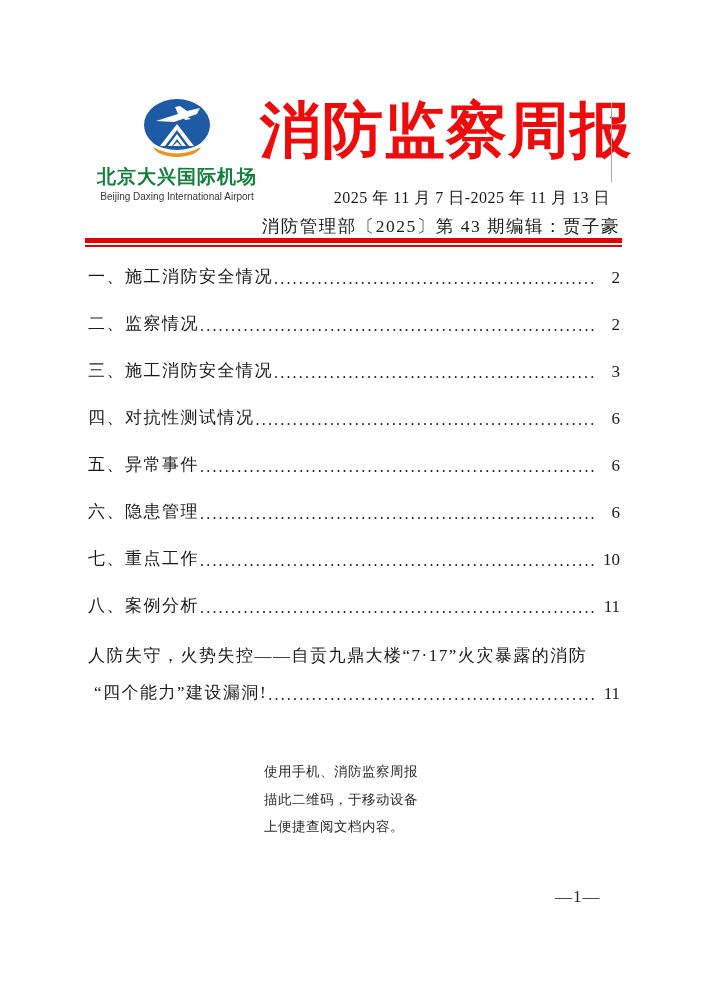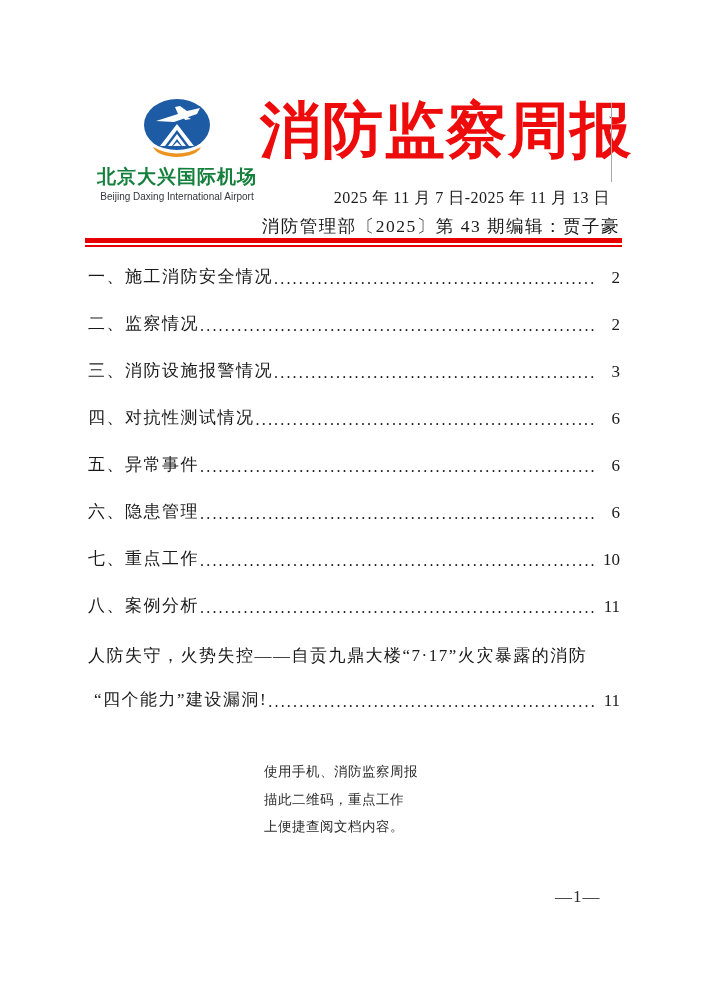--- a/index.html
+++ b/index.html
@@ -64,21 +64,21 @@
     height:20px; margin-bottom:27px;
     font-size:17px; letter-spacing:1.5px;
   }
   .toc-label { white-space:nowrap; }
   .dots {
     flex:1 1 auto; overflow:hidden; white-space:nowrap;
     font-size:16px; letter-spacing:2.2px; margin:0 3px 0 1px;
   }
   .toc-page { white-space:nowrap; text-align:right; min-width:20px; letter-spacing:0; }
   .case-line1 {
-    height:20px; margin-bottom:27px;
+    height:20px; margin-bottom:20px;
     font-size:17px; letter-spacing:1.5px; white-space:nowrap;
   }
   .case-line2 { padding-left:6px; }
 
   
   .qr-note {
     position:absolute; left:264px; top:758px; width:170px;
     font-size:13.5px; line-height:27.5px; letter-spacing:0.5px;
     color:#2b2b2b;
   }
@@ -137,21 +137,21 @@
       <span class="toc-page">2</span>
     </div>
 
     <div class="toc-row">
       <span class="toc-label">二、监察情况</span>
       <span class="dots">............................................................................................................................................</span>
       <span class="toc-page">2</span>
     </div>
 
     <div class="toc-row">
-      <span class="toc-label">三、消防设施报警情况</span>
+      <span class="toc-label">三、施工消防安全情况</span>
       <span class="dots">............................................................................................................................................</span>
       <span class="toc-page">3</span>
     </div>
 
     <div class="toc-row">
       <span class="toc-label">四、对抗性测试情况</span>
       <span class="dots">............................................................................................................................................</span>
       <span class="toc-page">6</span>
     </div>
 
@@ -184,19 +184,19 @@
     <div class="toc-row case-line2">
       <span class="toc-label">“四个能力”建设漏洞!</span>
       <span class="dots">............................................................................................................................................</span>
       <span class="toc-page">11</span>
     </div>
 
   </div>
 
   <div class="qr-note">
     <div>使用手机、消防监察周报</div>
-    <div>描此二维码，重点工作</div>
+    <div>描此二维码，于移动设备</div>
     <div>上便捷查阅文档内容。</div>
   </div>
 
   <div class="footer-page">—1—</div>
 
 </div>
 
 </body></html>

